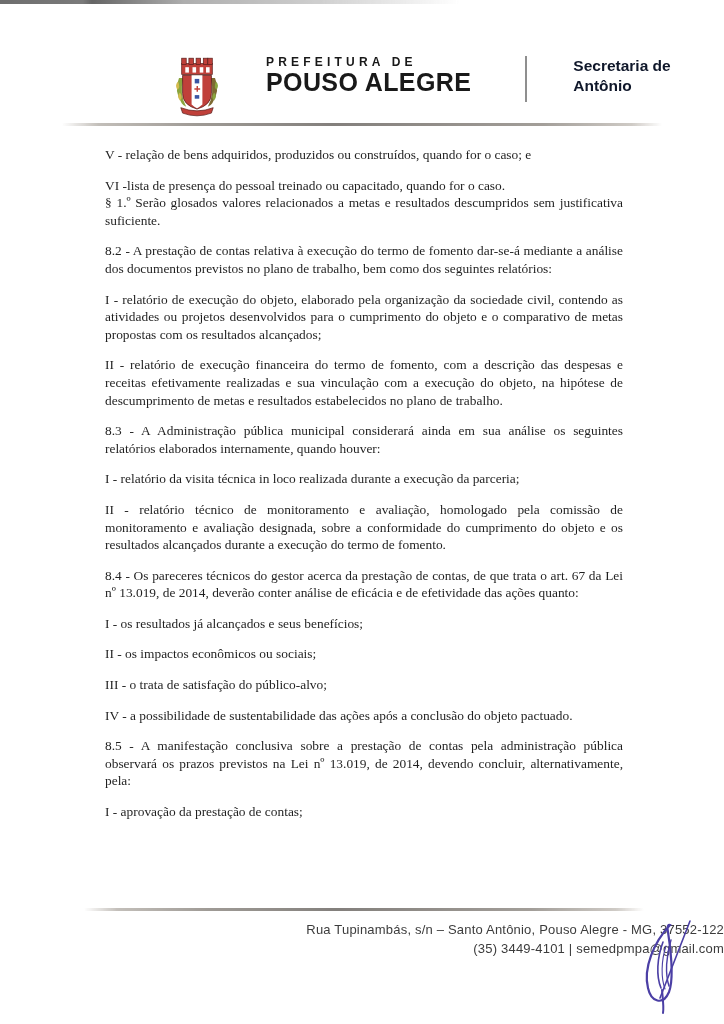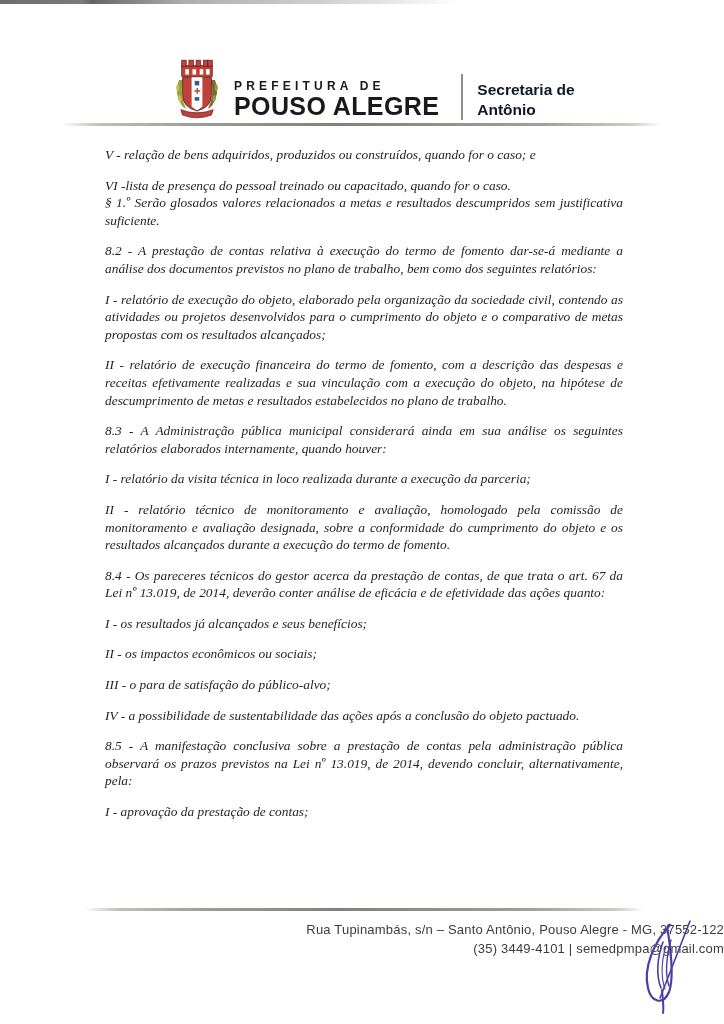--- a/index.html
+++ b/index.html
@@ -20,36 +20,36 @@
   .scan-line{
     position:absolute;height:3px;border-radius:2px;
     background:linear-gradient(90deg,transparent 0%,#b9b4ae 6%,#8f8a84 22%,#6e6a66 45%,#7d7873 60%,#938e88 80%,#c7c2bc 95%,transparent 100%);
     filter:blur(0.5px);
     opacity:.85;
   }
   .scan-line.header-rule{left:62px;top:123px;width:600px;}
   .scan-line.footer-rule{left:84px;top:908px;width:560px;}
 
   
-  .letterhead{position:absolute;left:170px;top:56px;height:64px;display:flex;align-items:flex-end;}
+  .letterhead{position:absolute;left:170px;top:56px;height:64px;display:flex;align-items:flex-start;gap:32px;}
   .crest{width:54px;height:62px;flex:0 0 auto;}
   .wordmark{margin-left:10px;display:flex;flex-direction:column;justify-content:center;
     font-family:"Liberation Sans", sans-serif;color:#191919;}
   .wordmark .line1{font-size:12px;font-weight:800;letter-spacing:4.2px;line-height:1.1;}
   .wordmark .line2{font-size:25px;font-weight:800;letter-spacing:0.4px;line-height:1.08;}
   .lh-divider{width:2px;height:46px;background:#8f8f8f;margin:0 14px 0 22px;}
   .department{font-family:"Liberation Sans", sans-serif;font-size:15.5px;font-weight:700;
     color:#0f172a;line-height:1.3;}
 
   
   .doc-body{
     position:absolute;left:105px;top:146px;width:518px;
     font-size:13.4px;line-height:17.6px;color:#1f1f1f;
   }
-  .para{margin:13px 0 0;text-align:justify;font-style:italic;}
+  .para{margin:13px 0 0;text-align:justify;}
   .para:first-child,.para.no-gap{margin-top:0;}
 
   
   .doc-footer{
     position:absolute;left:0;top:921px;width:724px;
     text-align:right;
     font-family:"Liberation Sans", sans-serif;
     font-size:13px;color:#3c3c3c;line-height:1.45;letter-spacing:0.2px;
   }
 
@@ -123,21 +123,21 @@
         <p class="para no-gap">§ 1.º Serão glosados valores relacionados a metas e resultados descumpridos sem justificativa suficiente.</p>
         <p class="para">8.2 - A prestação de contas relativa à execução do termo de fomento dar-se-á mediante a análise dos documentos previstos no plano de trabalho, bem como dos seguintes relatórios:</p>
         <p class="para">I - relatório de execução do objeto, elaborado pela organização da sociedade civil, contendo as atividades ou projetos desenvolvidos para o cumprimento do objeto e o comparativo de metas propostas com os resultados alcançados;</p>
         <p class="para">II - relatório de execução financeira do termo de fomento, com a descrição das despesas e receitas efetivamente realizadas e sua vinculação com a execução do objeto, na hipótese de descumprimento de metas e resultados estabelecidos no plano de trabalho.</p>
         <p class="para">8.3 - A Administração pública municipal considerará ainda em sua análise os seguintes relatórios elaborados internamente, quando houver:</p>
         <p class="para">I - relatório da visita técnica in loco realizada durante a execução da parceria;</p>
         <p class="para">II - relatório técnico de monitoramento e avaliação, homologado pela comissão de monitoramento e avaliação designada, sobre a conformidade do cumprimento do objeto e os resultados alcançados durante a execução do termo de fomento.</p>
         <p class="para">8.4 - Os pareceres técnicos do gestor acerca da prestação de contas, de que trata o art. 67 da Lei nº 13.019, de 2014, deverão conter análise de eficácia e de efetividade das ações quanto:</p>
         <p class="para">I - os resultados já alcançados e seus benefícios;</p>
         <p class="para">II - os impactos econômicos ou sociais;</p>
-        <p class="para">III - o para de satisfação do público-alvo;</p>
+        <p class="para">III - o trata de satisfação do público-alvo;</p>
         <p class="para">IV - a possibilidade de sustentabilidade das ações após a conclusão do objeto pactuado.</p>
         <p class="para">8.5 - A manifestação conclusiva sobre a prestação de contas pela administração pública observará os prazos previstos na Lei nº 13.019, de 2014, devendo concluir, alternativamente, pela:</p>
         <p class="para">I - aprovação da prestação de contas;</p>
       </div>
   </main>
 
   <div class="scan-line footer-rule"></div>
 
   <footer class="doc-footer">
     <div>Rua Tupinambás, s/n – Santo Antônio, Pouso Alegre - MG, 37552-122</div>

